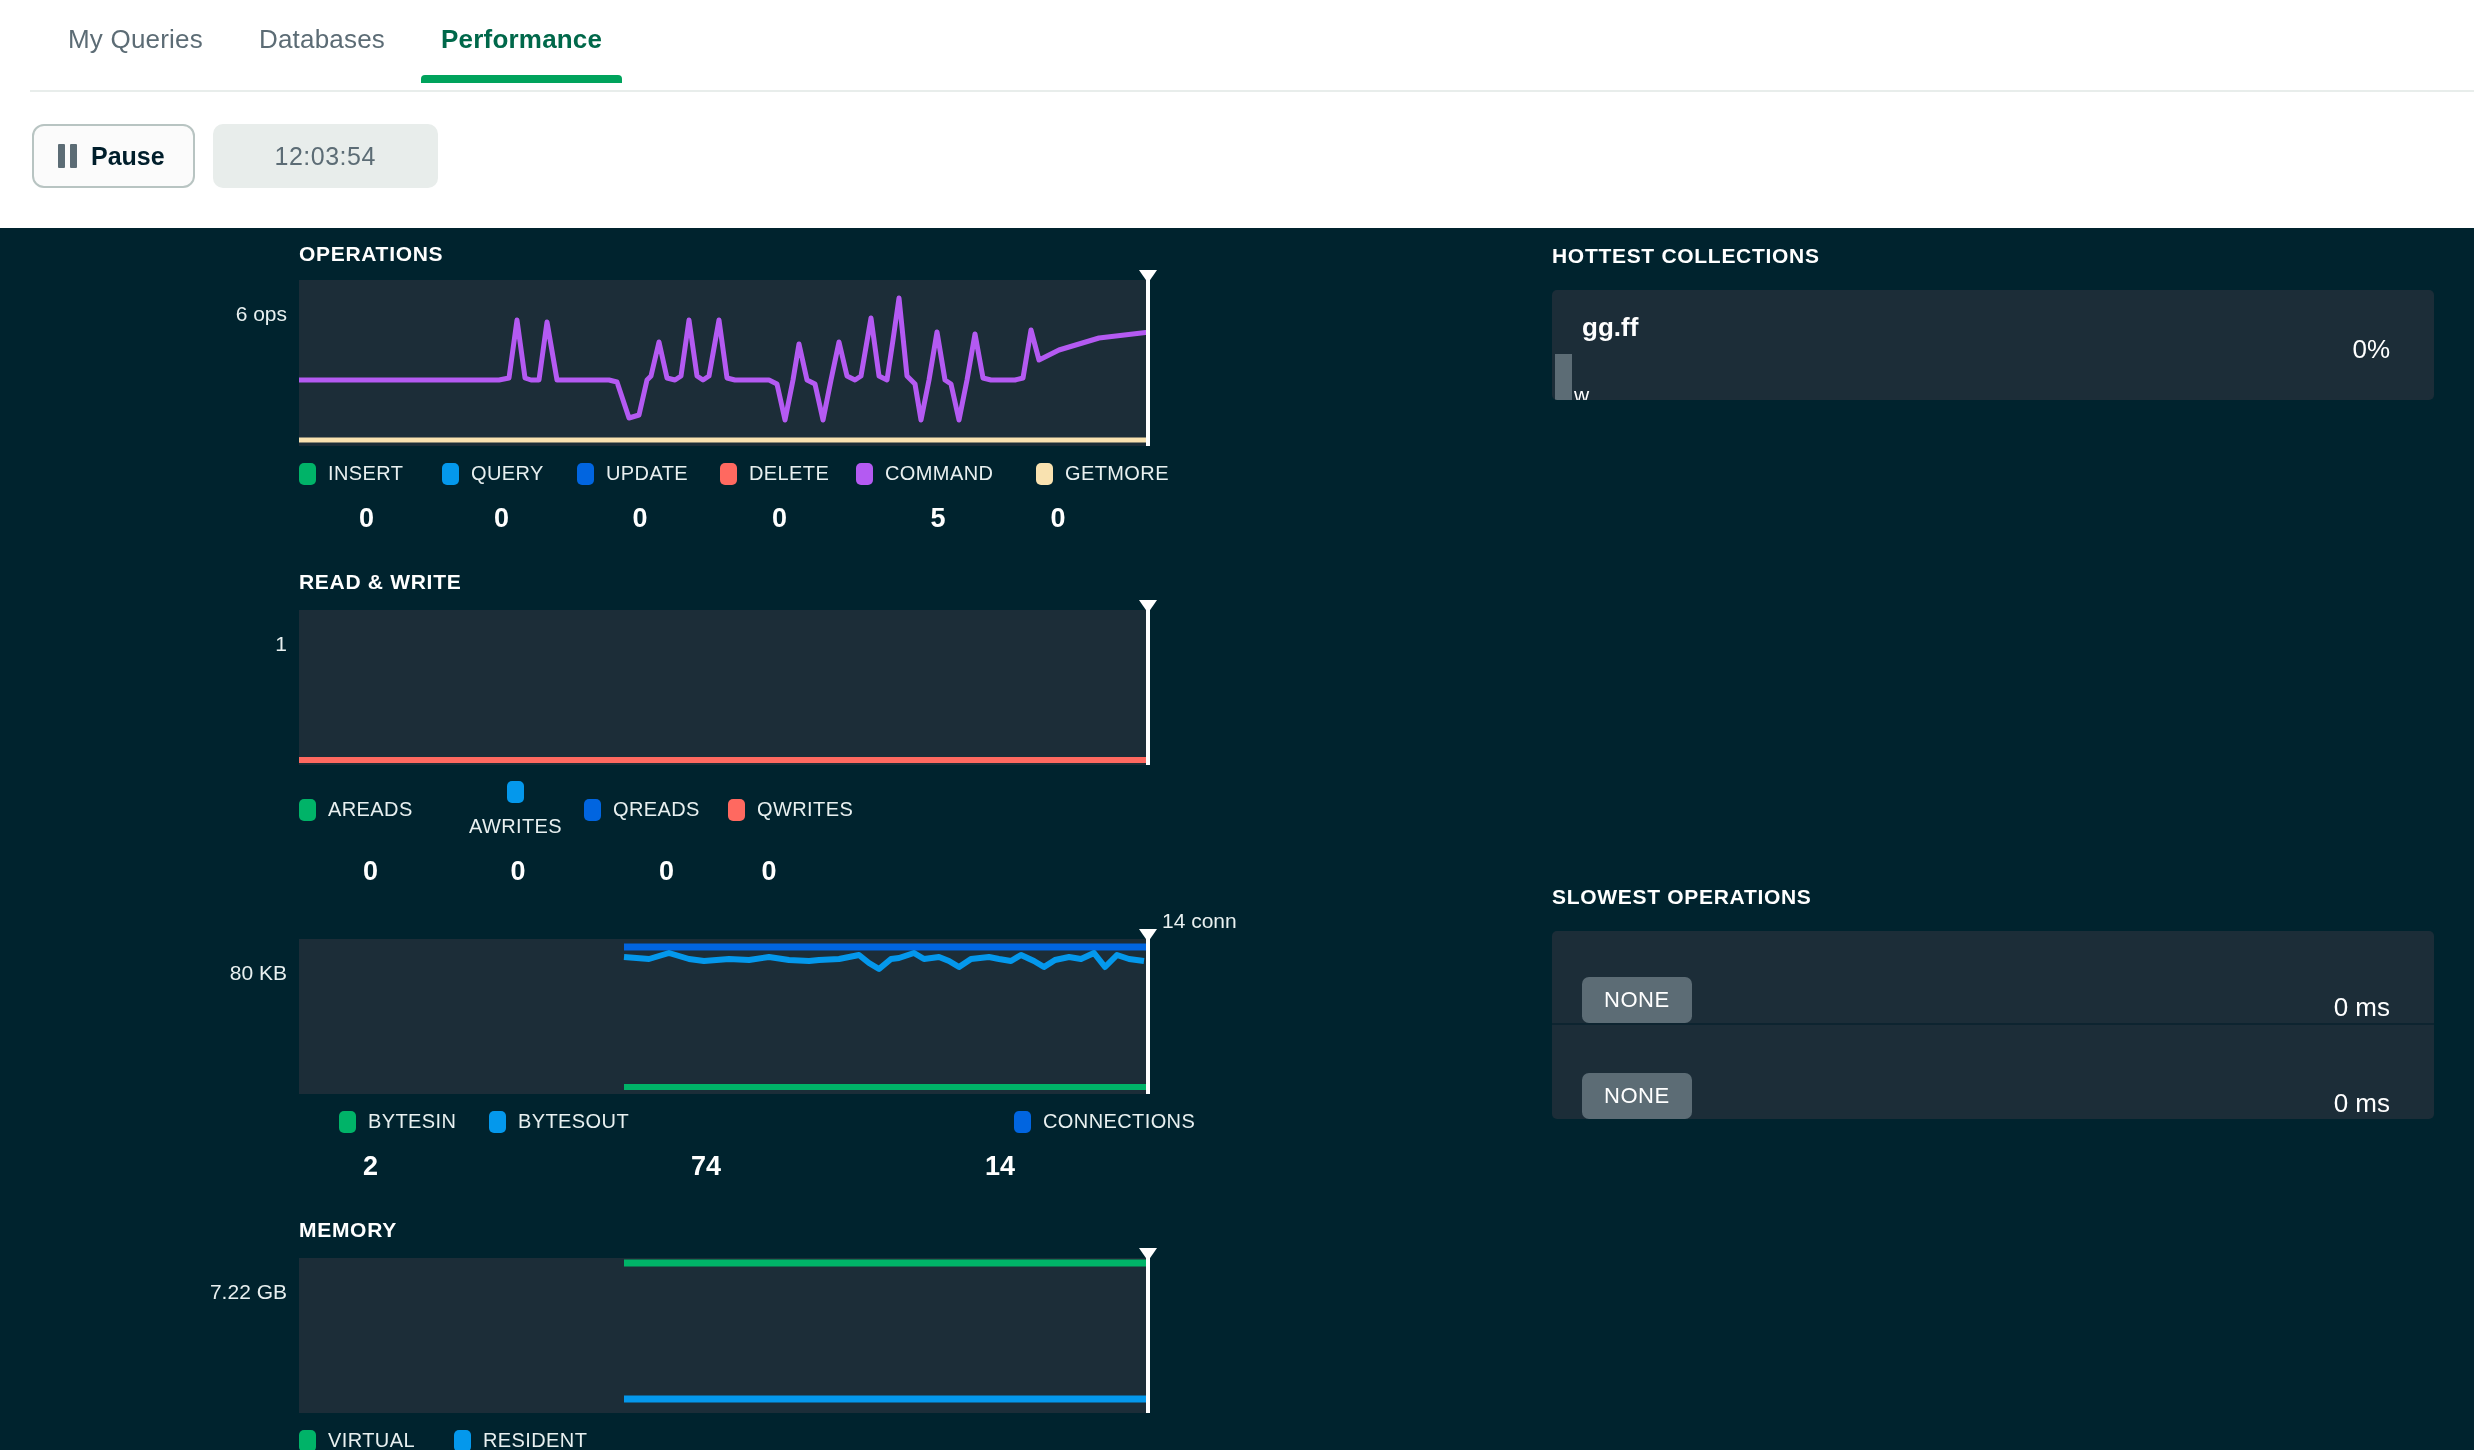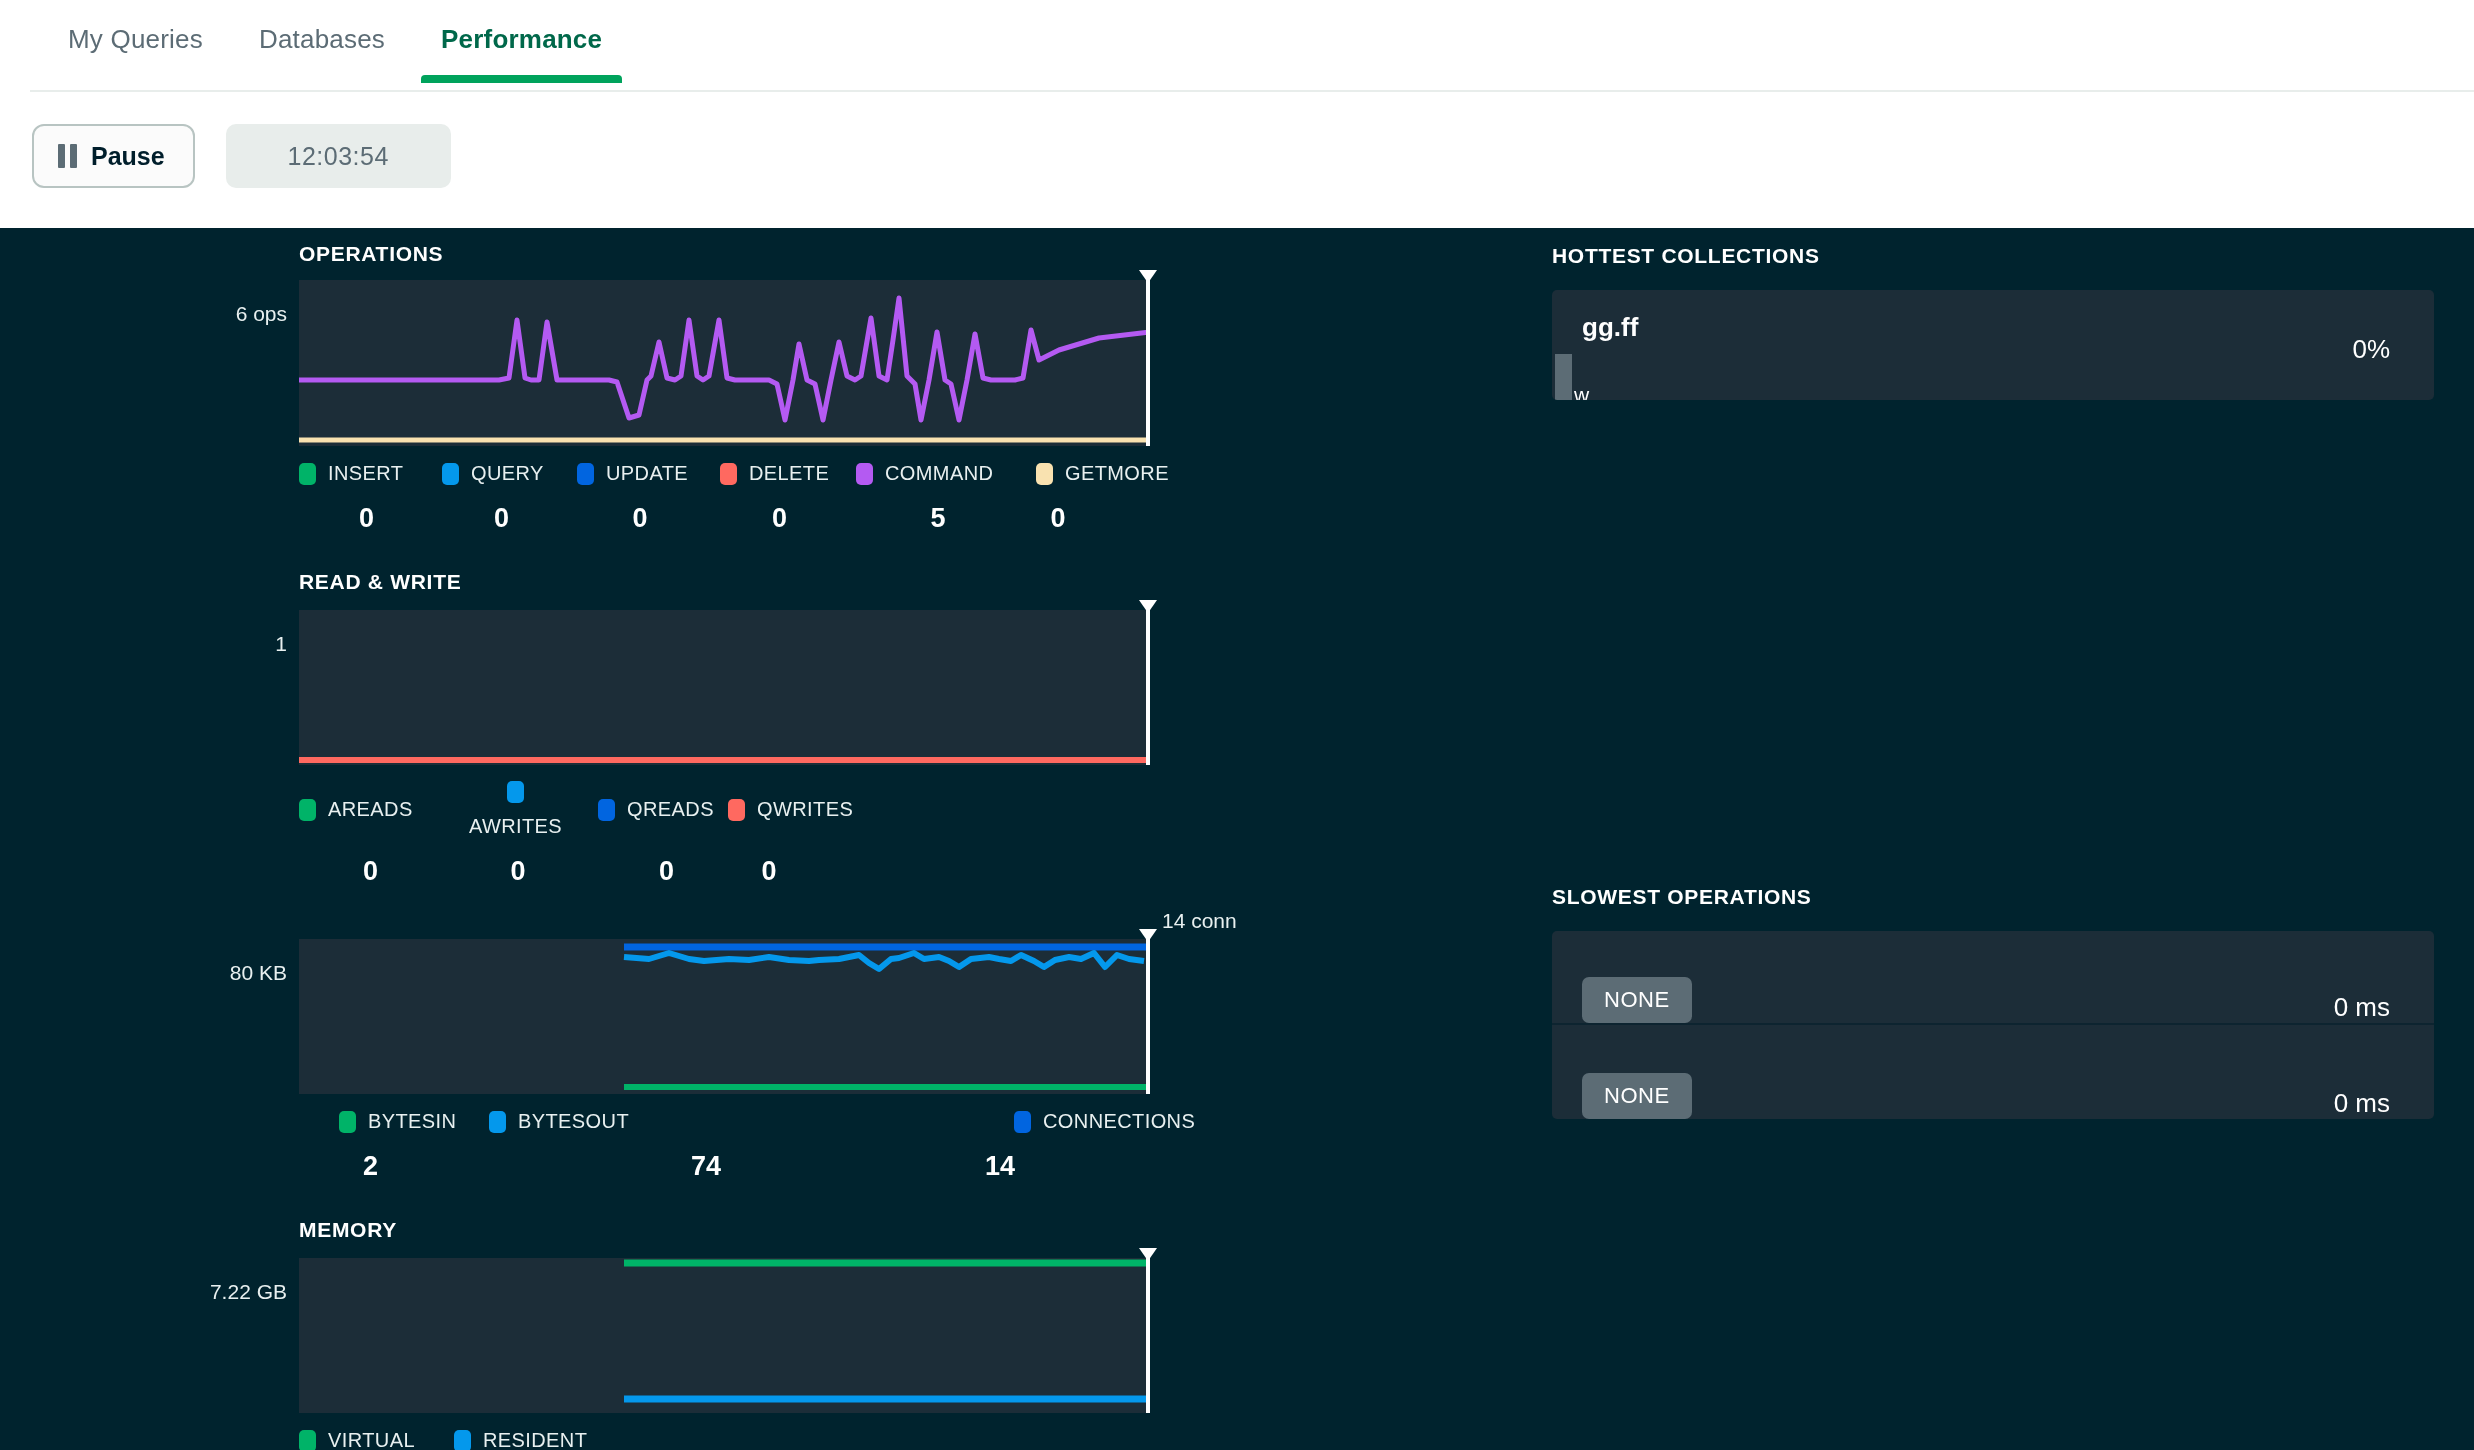--- a/index.html
+++ b/index.html
@@ -77,21 +77,20 @@
   }
   .clock-chip {
     background: #e8edeb;
     border-radius: 10px;
     height: 64px;
     min-width: 225px;
     display: flex; align-items: center; justify-content: center;
     font-size: 25px;
     color: #5c6c75;
     letter-spacing: .5px;
-    margin-left: 13px;
   }
 
   
   .dark {
     background: #023430;
     background: #00232e;
     height: 1222px;
     position: relative;
     display: flex;
   }
@@ -351,21 +350,21 @@
 
       <div class="legend">
         <div class="legend-item" style="width:148px;">
           <span class="swatch" style="background:#00b368"></span>
           <span class="legend-label">AREADS</span>
         </div>
         <div class="legend-item" style="width:137px;flex-direction:column;">
           <span class="swatch" style="background:#0498ec"></span>
           <span class="legend-label">AWRITES</span>
         </div>
-        <div class="legend-item" style="width:144px;justify-content:center;">
+        <div class="legend-item" style="width:144px;">
           <span class="swatch" style="background:#0165e0"></span>
           <span class="legend-label">QREADS</span>
         </div>
         <div class="legend-item">
           <span class="swatch" style="background:#ff6960"></span>
           <span class="legend-label">QWRITES</span>
         </div>
       </div>
 
       <div class="values">

